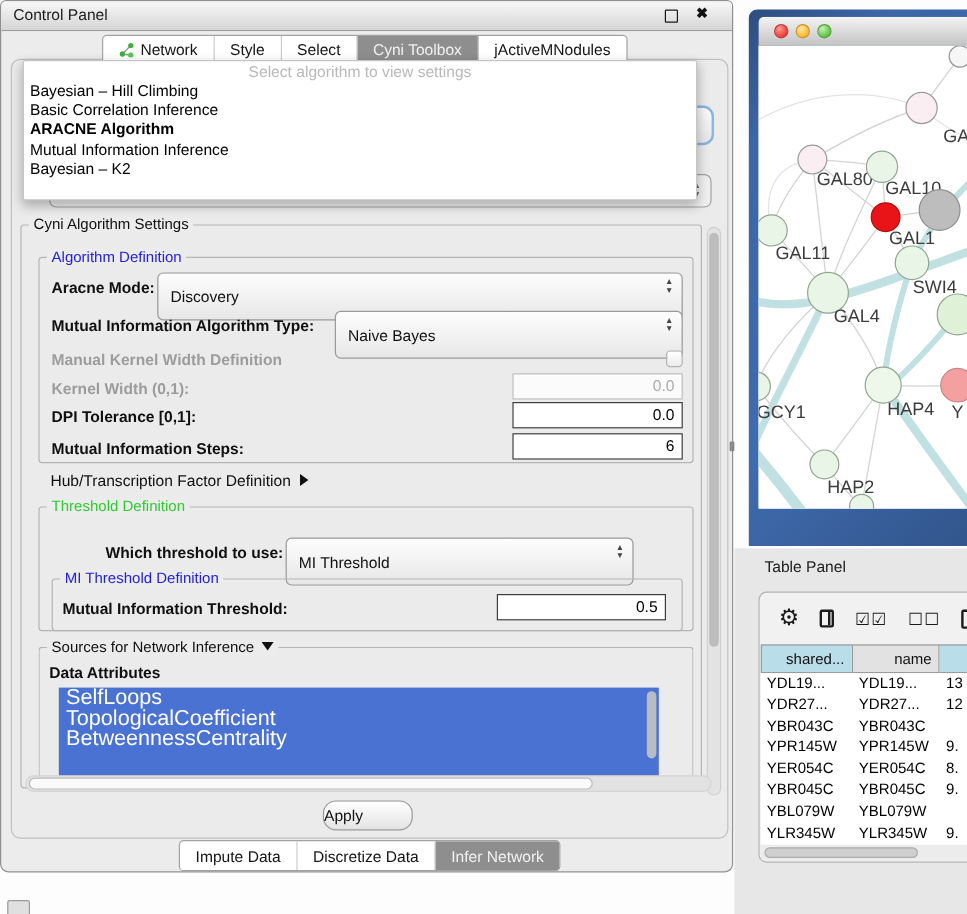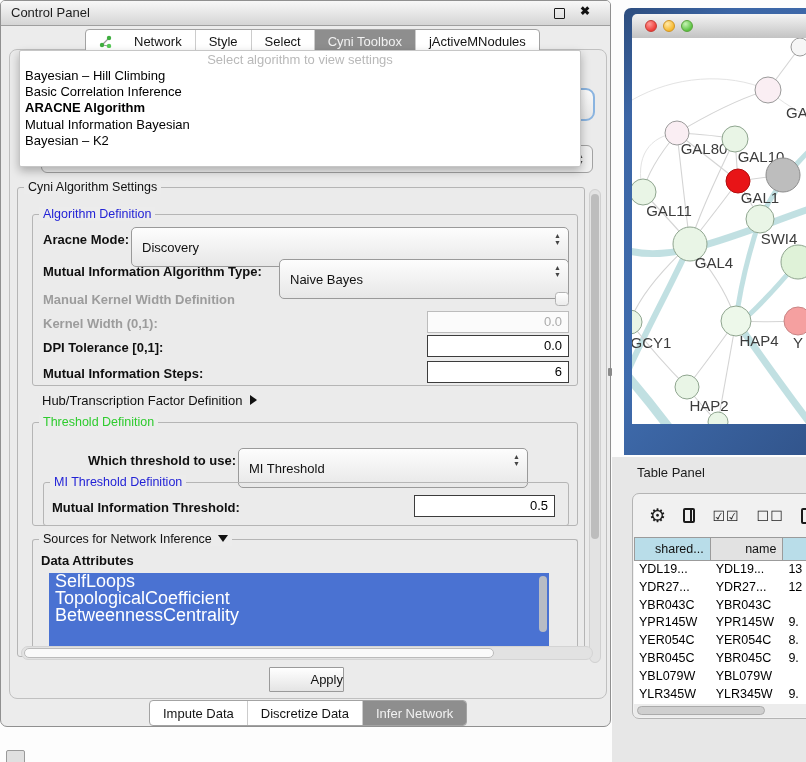--- a/index.html
+++ b/index.html
@@ -13,21 +13,21 @@
       border-radius:4px 4px 0 0;text-align:center;}
   .cp-title{position:absolute;left:10px;top:4px;font-size:13px;color:#1c1c1c;}
   .float-icon{position:absolute;right:45px;top:7px;width:9px;height:9px;border:1.6px solid #1a1a1a;border-radius:1px;}
   .close-icon{position:absolute;right:20px;top:3px;font-size:12px;font-weight:bold;color:#111;}
   .cp-inner{position:absolute;left:8px;top:48px;width:596px;height:648px;background:#ebebeb;
       border:1px solid #c0c0c0;border-radius:8px;}
   
   .tabbar{position:absolute;display:flex;background:#fff;border:1px solid #a3a3a3;border-radius:4px;overflow:hidden;z-index:4;}
   .tabbar.top{left:84px;top:28px;height:23px;}
   .tabbar.bottom{left:148px;top:699px;height:24px;}
-  .tab{display:flex;align-items:center;gap:22px;padding:0 13px;font-size:13px;color:#141414;
+  .tab{display:flex;align-items:center;gap:5px;padding:0 13px;font-size:13px;color:#141414;
       border-right:1px solid #ccc;white-space:nowrap;}
   .tab:last-child{border-right:none;}
   .tab.selected{background:#8e8e8e;color:#f2f2f2;}
   .net-icon svg{display:block;}
   
   .popup{position:absolute;left:18px;top:49px;width:560px;height:115px;background:#fff;
       border:1px solid #c6c6c6;border-radius:2px;box-shadow:0 4px 10px rgba(0,0,0,.28);z-index:6;}
   .popup-placeholder{height:17px;line-height:17px;text-align:center;color:#b9b9b9;font-size:13px;}
   .algo-item{height:16.2px;line-height:16.2px;padding-left:5px;font-size:13px;color:#000;}
   .algo-item.selected{font-weight:bold;}
@@ -74,22 +74,22 @@
   
   .vscroll{position:absolute;left:588px;top:188px;width:12px;height:474px;background:#e3e3e3;
       border-radius:6px;border:1px solid #d0d0d0;box-sizing:border-box;}
   .vscroll .thumb{position:absolute;left:1px;top:4px;width:8px;height:345px;background:#bdbdbd;border-radius:4px;}
   .hscroll{position:absolute;left:20px;top:645px;width:572px;height:14px;background:#e2e2e2;
       border-radius:7px;border:1px solid #d4d4d4;box-sizing:border-box;}
   .hscroll .thumb{position:absolute;left:2px;top:1px;width:470px;height:10px;background:#fafafa;
       border:1px solid #bbb;border-radius:5px;box-sizing:border-box;}
   
   .apply-btn{position:absolute;left:268px;top:666px;width:73px;height:23px;
-      background:linear-gradient(#ffffff,#e4e4e4);border:1px solid #9a9a9a;border-radius:1px;
-      font-size:13px;color:#111;display:flex;align-items:center;justify-content:flex-end;}
+      background:linear-gradient(#ffffff,#e4e4e4);border:1px solid #9a9a9a;border-radius:11px;
+      font-size:13px;color:#111;display:flex;align-items:center;justify-content:flex-start;}
   
   .splitter-dot{position:absolute;left:608px;top:368px;width:4px;height:8px;background:#8a8a8a;border-radius:1px;}
   .corner-chip{position:absolute;left:6px;top:750px;width:17px;height:15px;background:#e0e0e0;
       border:1.5px solid #9a9a9a;border-radius:2px;}
   
   .net-frame{position:absolute;left:624px;top:8px;width:182px;height:447px;
       background:linear-gradient(135deg,#2d4d7e 0%,#3c66a6 18%,#3f6cae 60%,#32558c 100%);
       border-radius:7px 0 0 0;}
   .net-titlebar{position:absolute;left:8px;top:6px;right:0;height:24px;
       background:linear-gradient(#f4f4f4,#c3c3c3);border-radius:5px 0 0 0;border-bottom:1px solid #8f8f8f;}
@@ -180,21 +180,21 @@
           <span>▼</span>
         </span>
     </div>
 
     <div class="popup">
       <div class="popup-placeholder">Select algorithm to view settings</div>
       <div id="algo-items">
           <div class="algo-item">Bayesian – Hill Climbing</div>
           <div class="algo-item">Basic Correlation Inference</div>
           <div class="algo-item selected">ARACNE Algorithm</div>
-          <div class="algo-item">Mutual Information Bayesian</div>
+          <div class="algo-item">Mutual Information Inference</div>
           <div class="algo-item">Bayesian – K2</div>
         </div>
     </div>
 
     <div class="fieldset" id="fs-settings">
       <span class="legend black">Cyni Algorithm Settings</span>
 
       <div class="fieldset" id="fs-algdef">
         <span class="legend blue">Algorithm Definition</span>
 

